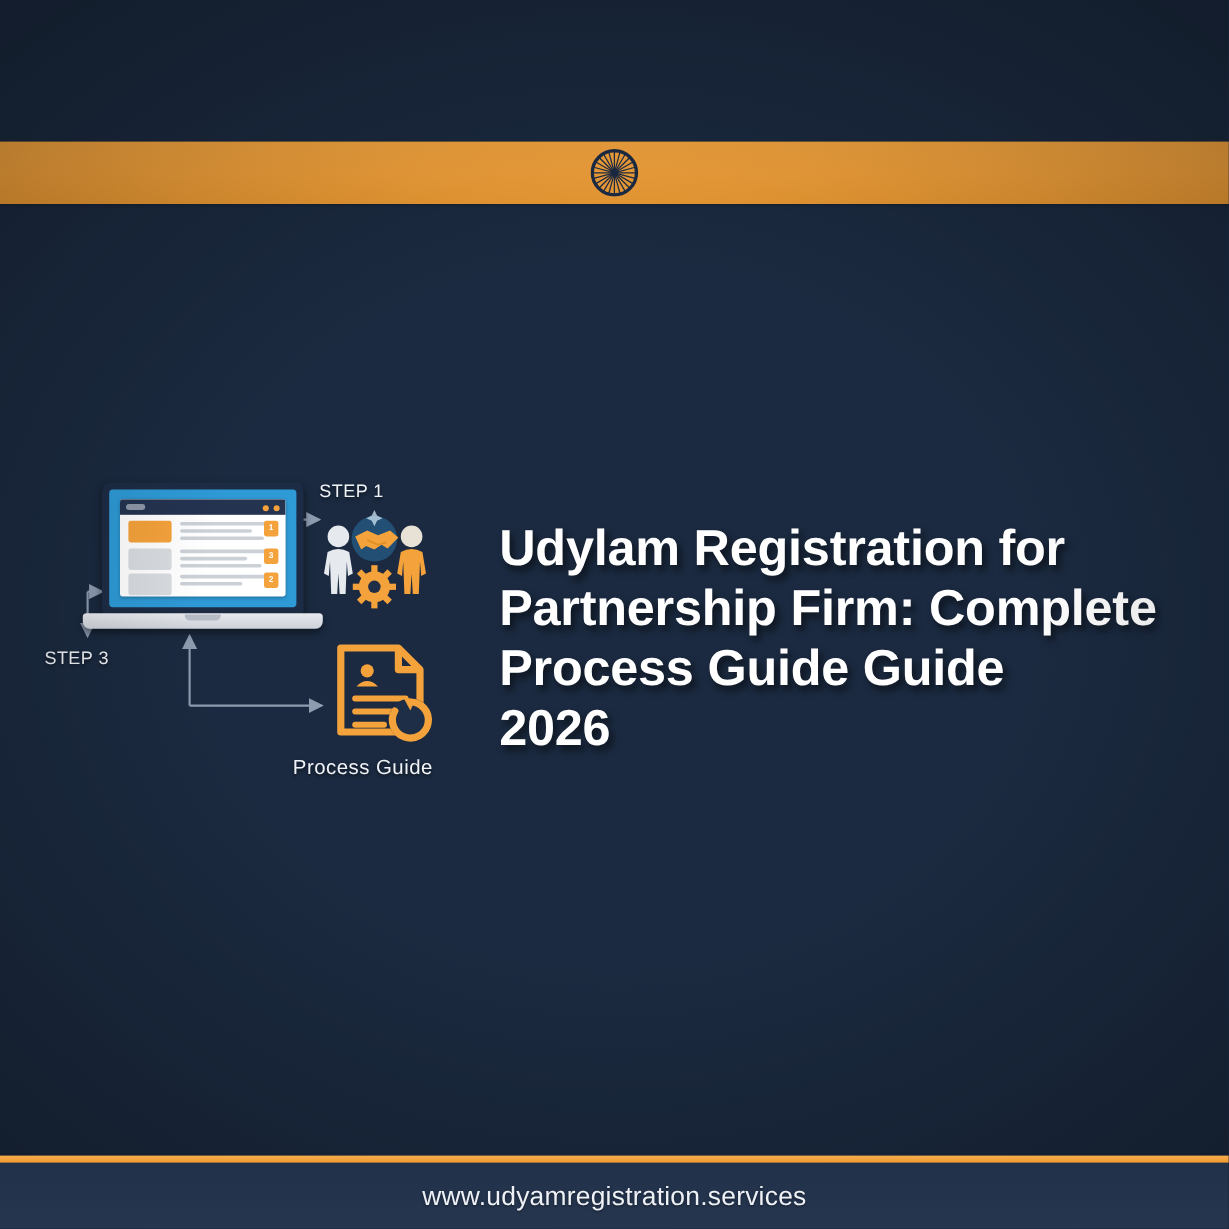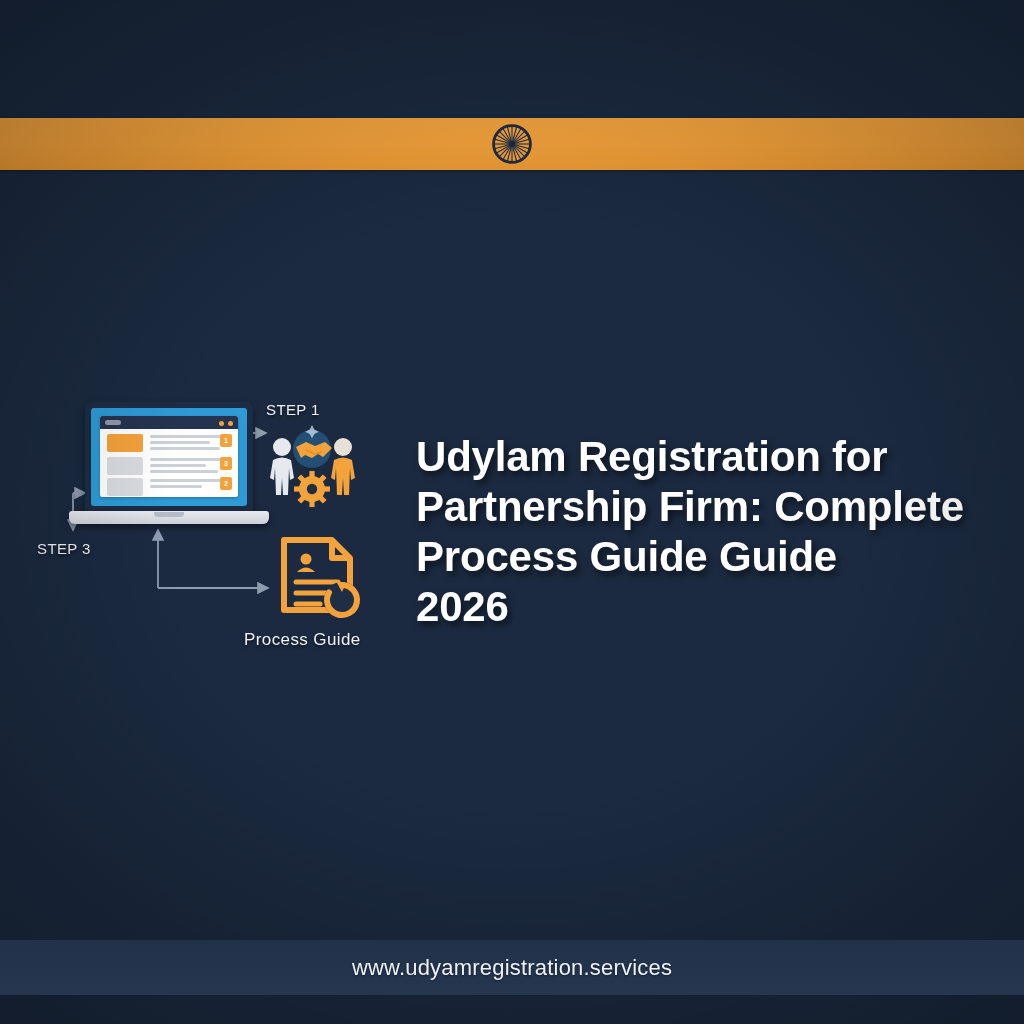--- a/index.html
+++ b/index.html
@@ -35,21 +35,21 @@
     position:absolute;left:50%;top:50%;transform:translate(-50%,-50%);
     width:40px;height:40px;
   }
 
   
   #footer-rule{
     position:absolute;left:0;top:963px;width:1024px;height:6px;
     background:linear-gradient(180deg,#f7ad4c 0%, #ef9b32 100%);
   }
   #footer-bar{
-    position:absolute;left:0;top:940px;width:1024px;height:55px;
+    position:absolute;left:0;top:969px;width:1024px;height:55px;
     background:linear-gradient(180deg,#223busa 0%, #23324b 0%, #253characters 100%);
     background:linear-gradient(180deg,#22314a 0%, #26364f 100%);
     display:flex;align-items:center;justify-content:center;
   }
   #footer-text{
     color:#eef2f7;font-size:22px;letter-spacing:.2px;
     text-shadow:0 1px 2px rgba(0,0,0,.45);
   }
 
   

